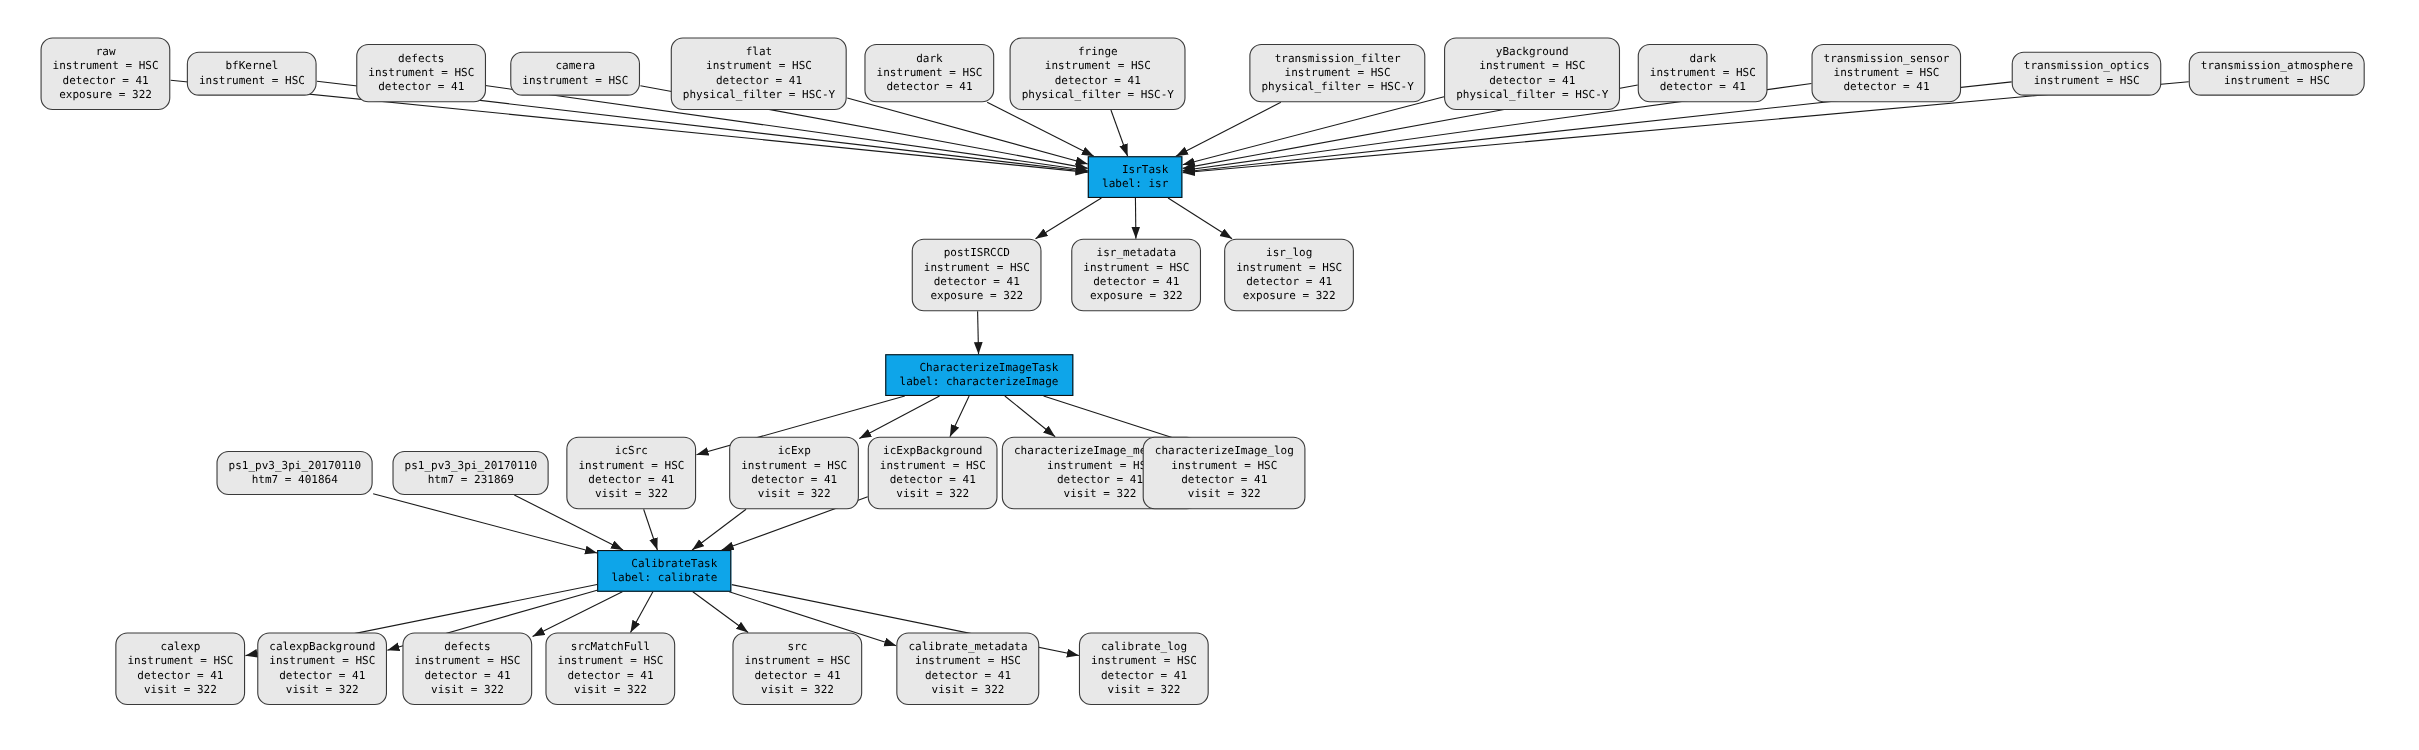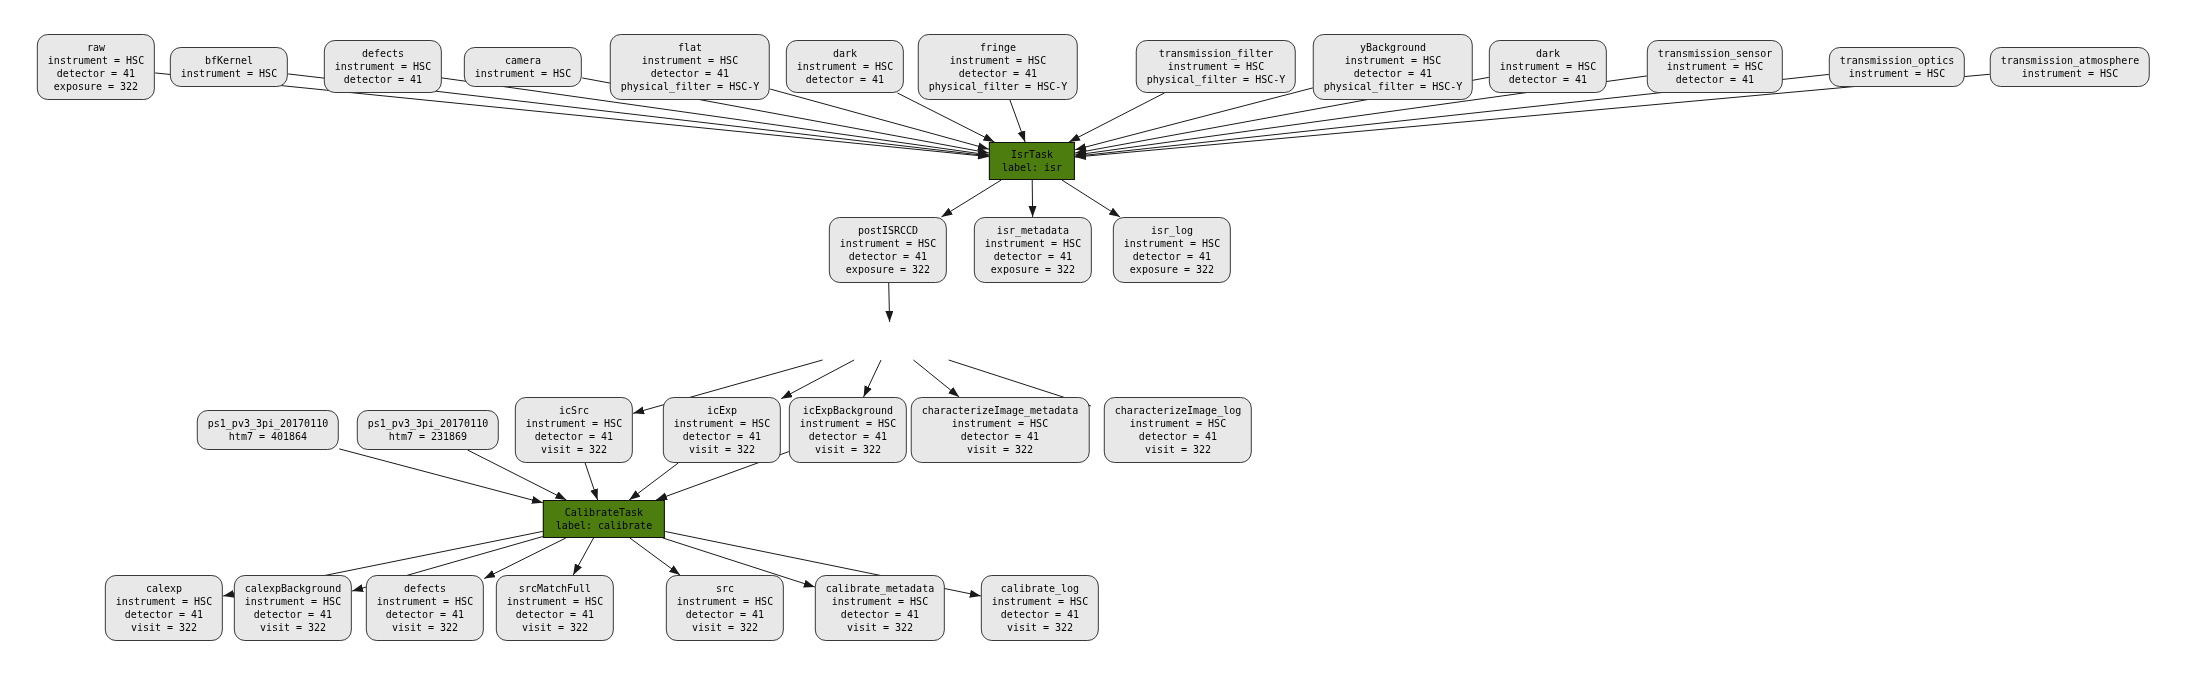--- a/index.html
+++ b/index.html
@@ -3,21 +3,21 @@
 <meta charset="utf-8">
 <style>
   html,body{margin:0;padding:0;background:#ffffff;}
   #graph{position:relative;width:2082px;height:682px;background:#ffffff;
          font-family:"DejaVu Sans Mono","Liberation Mono",monospace;}
   #edges{position:absolute;left:0;top:0;width:2199px;height:682px;}
   .node{position:absolute;transform:translateX(-50%);
         background:#e8e8e8;border:1.2px solid #3a3a3a;border-radius:11px;
         padding:6px 10px;font-size:10px;line-height:13px;text-align:center;
         color:#000;white-space:nowrap;box-sizing:border-box;}
-  .node.task{background:#4d7c0f;border:1.5px solid #111;border-radius:0;padding:5px 12px;}
+  .node.task{background:#0ea5e9;border:1.5px solid #111;border-radius:0;padding:5px 12px;text-align:right;}
   .t,.l{pointer-events:none;}
 </style>
 </head>
 <body>
 
 <div id="graph">
   <svg id="edges" width="2199" height="682" viewBox="0 0 2199 682">
     <defs>
       <marker id="arrow" markerUnits="userSpaceOnUse" markerWidth="12" markerHeight="10" refX="11" refY="4" orient="auto">
         <path d="M0,0 L11,4 L0,8 Z" fill="#1a1a1a"></path>
@@ -142,20 +142,24 @@
     <div class="l">detector = 41</div>
     <div class="l">exposure = 322</div>
   </div>
   <div class="node" style="left:1172px;top:217px">
     <div class="t">isr_log</div>
     <div class="l">instrument = HSC</div>
     <div class="l">detector = 41</div>
     <div class="l">exposure = 322</div>
   </div>
 
+  <div class="node task" style="left:890px;top:322px">
+    <div class="t">CharacterizeImageTask</div>
+    <div class="l">label: characterizeImage</div>
+  </div>
 
   <div class="node" style="left:268px;top:410px">
     <div class="t">ps1_pv3_3pi_20170110</div>
     <div class="l">htm7 = 401864</div>
   </div>
   <div class="node" style="left:428px;top:410px">
     <div class="t">ps1_pv3_3pi_20170110</div>
     <div class="l">htm7 = 231869</div>
   </div>
   <div class="node" style="left:574px;top:397px">
@@ -175,21 +179,21 @@
     <div class="l">instrument = HSC</div>
     <div class="l">detector = 41</div>
     <div class="l">visit = 322</div>
   </div>
   <div class="node" style="left:1000px;top:397px">
     <div class="t">characterizeImage_metadata</div>
     <div class="l">instrument = HSC</div>
     <div class="l">detector = 41</div>
     <div class="l">visit = 322</div>
   </div>
-  <div class="node" style="left:1178px;top:397px">
+  <div class="node" style="left:1113px;top:397px">
     <div class="t">characterizeImage_log</div>
     <div class="l">instrument = HSC</div>
     <div class="l">detector = 41</div>
     <div class="l">visit = 322</div>
   </div>
 
   <div class="node task" style="left:604px;top:500px">
     <div class="t">CalibrateTask</div>
     <div class="l">label: calibrate</div>
   </div>

